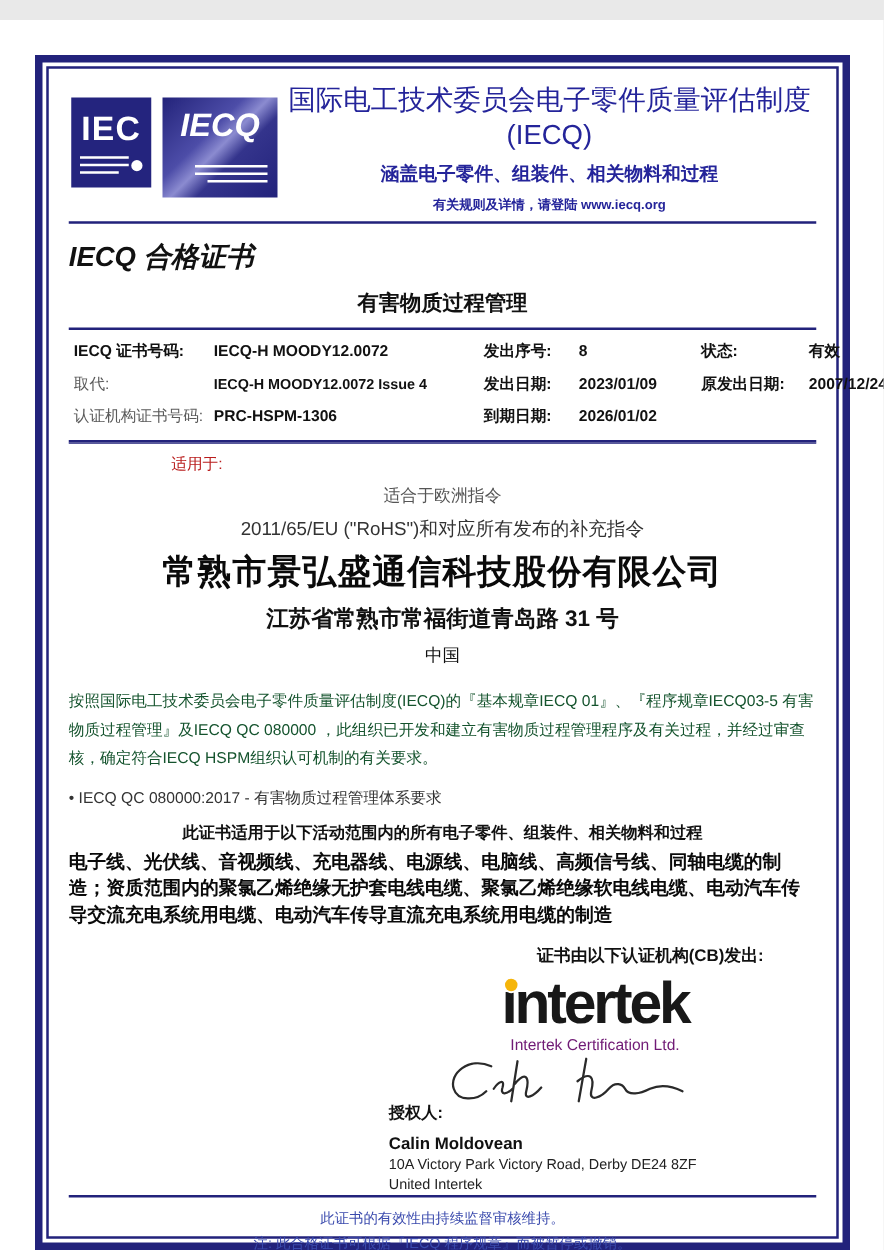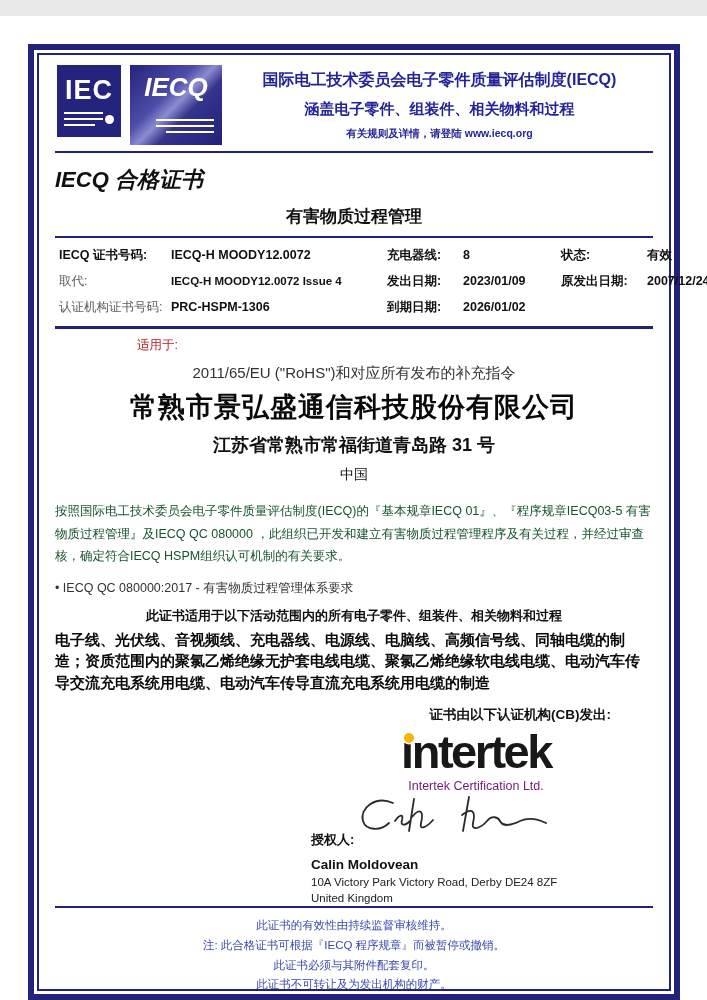--- a/index.html
+++ b/index.html
@@ -19,21 +19,21 @@
   .iec-logo .l1 { position:absolute; left:7px; right:18px; top:47px; height:2px; background:#fff; }
   .iec-logo .l2 { position:absolute; left:7px; right:18px; top:53px; height:2px; background:#fff; }
   .iec-logo .l3 { position:absolute; left:7px; right:26px; top:59px; height:2px; background:#fff; }
   .iec-logo .dot { position:absolute; right:7px; top:50px; width:9px; height:9px; border-radius:50%; background:#fff; }
   .iecq-logo { width:92px; height:80px; background:linear-gradient(135deg,#23237a 0%,#4d4da8 38%,#8b8bd0 50%,#34348c 62%,#22227b 100%); position:relative; flex:none; }
   .iecq-logo .txt { position:absolute; top:7px; left:0; right:0; text-align:center; color:#fff; font-weight:bold; font-style:italic; font-size:26px; letter-spacing:0; }
   .iecq-logo .l1 { position:absolute; left:26px; right:8px; top:54px; height:2px; background:#fff; }
   .iecq-logo .l2 { position:absolute; left:26px; right:8px; top:60px; height:2px; background:#fff; }
   .iecq-logo .l3 { position:absolute; left:36px; right:8px; top:66px; height:2px; background:#fff; }
   .header-text { flex:1; text-align:center; color:#24249a; padding-left:6px; }
-  .header-title { font-size:16px; font-weight:bold; margin-bottom:9px; }
+  .header-title { font-size:22px; font-weight:normal; margin-bottom:9px; }
   .header-sub { font-size:15px; font-weight:bold; margin-bottom:8px; }
   .header-info { font-size:10.5px; font-weight:bold; }
   .rule { border:none; border-top:2px solid #22227b; margin:0; }
 
   
   .cert-title { font-size:22px; font-weight:bold; margin:12px 0 2px;font-style:italic; }
   .cert-sub { text-align:center; font-size:17px; font-weight:bold; margin:8px 0 8px; }
 
   
   .dbl-line { height:4px; border-top:2px solid #22227b; border-bottom:1px solid #22227b; }
@@ -105,21 +105,21 @@
     </div>
     <hr class="rule">
 
     <div class="cert-title">IECQ 合格证书</div>
     <div class="cert-sub">有害物质过程管理</div>
 
     <div class="sgl-line"></div>
     <div class="details">
       <div class="lab">IECQ 证书号码:</div>
       <div class="val">IECQ-H MOODY12.0072</div>
-      <div class="lab">充电器线:</div>
+      <div class="lab">发出序号:</div>
       <div class="val">8</div>
       <div class="lab">状态:</div>
       <div class="val">有效</div>
 
       <div class="lab lab-grey">取代:</div>
       <div class="val val-link">IECQ-H MOODY12.0072 Issue 4</div>
       <div class="lab">发出日期:</div>
       <div class="val">2023/01/09</div>
       <div class="lab">原发出日期:</div>
       <div class="val">2007/12/24</div>
@@ -127,20 +127,21 @@
       <div class="lab lab-grey">认证机构证书号码:</div>
       <div class="val">PRC-HSPM-1306</div>
       <div class="lab">到期日期:</div>
       <div class="val">2026/01/02</div>
       <div class="lab"></div>
       <div class="val"></div>
     </div>
     <div class="dbl-line"></div>
 
     <div class="applicable">适用于:</div>
+    <div class="c directive-intro">适合于欧洲指令</div>
     <div class="c directive">2011/65/EU ("RoHS")和对应所有发布的补充指令</div>
     <div class="c company">常熟市景弘盛通信科技股份有限公司</div>
     <div class="c addr">江苏省常熟市常福街道青岛路 31 号</div>
     <div class="c country">中国</div>
 
     <div class="std-par">按照国际电工技术委员会电子零件质量评估制度(IECQ)的『基本规章IECQ 01』、『程序规章IECQ03-5 有害物质过程管理』及IECQ QC 080000 ，此组织已开发和建立有害物质过程管理程序及有关过程，并经过审查核，确定符合IECQ HSPM组织认可机制的有关要求。</div>
     <div class="std-bullet">• IECQ QC 080000:2017 -  有害物质过程管理体系要求</div>
 
     <div class="c scope-head">此证书适用于以下活动范围内的所有电子零件、组装件、相关物料和过程</div>
     <div class="scope-text">电子线、光伏线、音视频线、充电器线、电源线、电脑线、高频信号线、同轴电缆的制造；资质范围内的聚氯乙烯绝缘无护套电线电缆、聚氯乙烯绝缘软电线电缆、电动汽车传导交流充电系统用电缆、电动汽车传导直流充电系统用电缆的制造</div>
@@ -155,21 +156,21 @@
       <div class="cb-name">Intertek Certification Ltd.</div>
       <svg class="sig" width="210" height="48" viewBox="0 0 210 48">
         <path d="M42 12 C 24 4, 8 18, 12 30 C 15 40, 30 40, 38 32 M44 30 c 4 -6, 9 -8, 7 -1 c -2 6, 3 6, 8 1 m 4 -22 l -5 32 m 3 -14 c 8 -10, 12 -6, 9 6 c -2 8, 6 4, 12 -3" fill="none" stroke="#2a2a2a" stroke-width="1.8" stroke-linecap="round"></path>
         <path d="M118 6 l -6 34 m -1 -16 c 10 -8, 14 -4, 11 8 c -2 9, 8 5, 14 -2 c 5 -6, 11 -4, 13 0 c 3 6, 12 4, 20 0 c 9 -4, 18 -2, 26 2" fill="none" stroke="#2a2a2a" stroke-width="1.8" stroke-linecap="round"></path>
       </svg>
       <div class="cb-left">
         <div class="auth-label">授权人:</div>
         <div class="auth-name">Calin Moldovean</div>
         <div class="cb-addr">
           <span>10A Victory Park Victory Road, Derby DE24 8ZF</span><br>
-          <span>United Kingdom</span>
+          <span>United Intertek</span>
         </div>
       </div>
     </div>
 
     <div class="footer-block">
       <div class="sgl-line"></div>
       <div class="notes">
         <div class="note">此证书的有效性由持续监督审核维持。</div>
         <div class="note">注: 此合格证书可根据『IECQ 程序规章』而被暂停或撤销。</div>
         <div class="note">此证书必须与其附件配套复印。</div>

